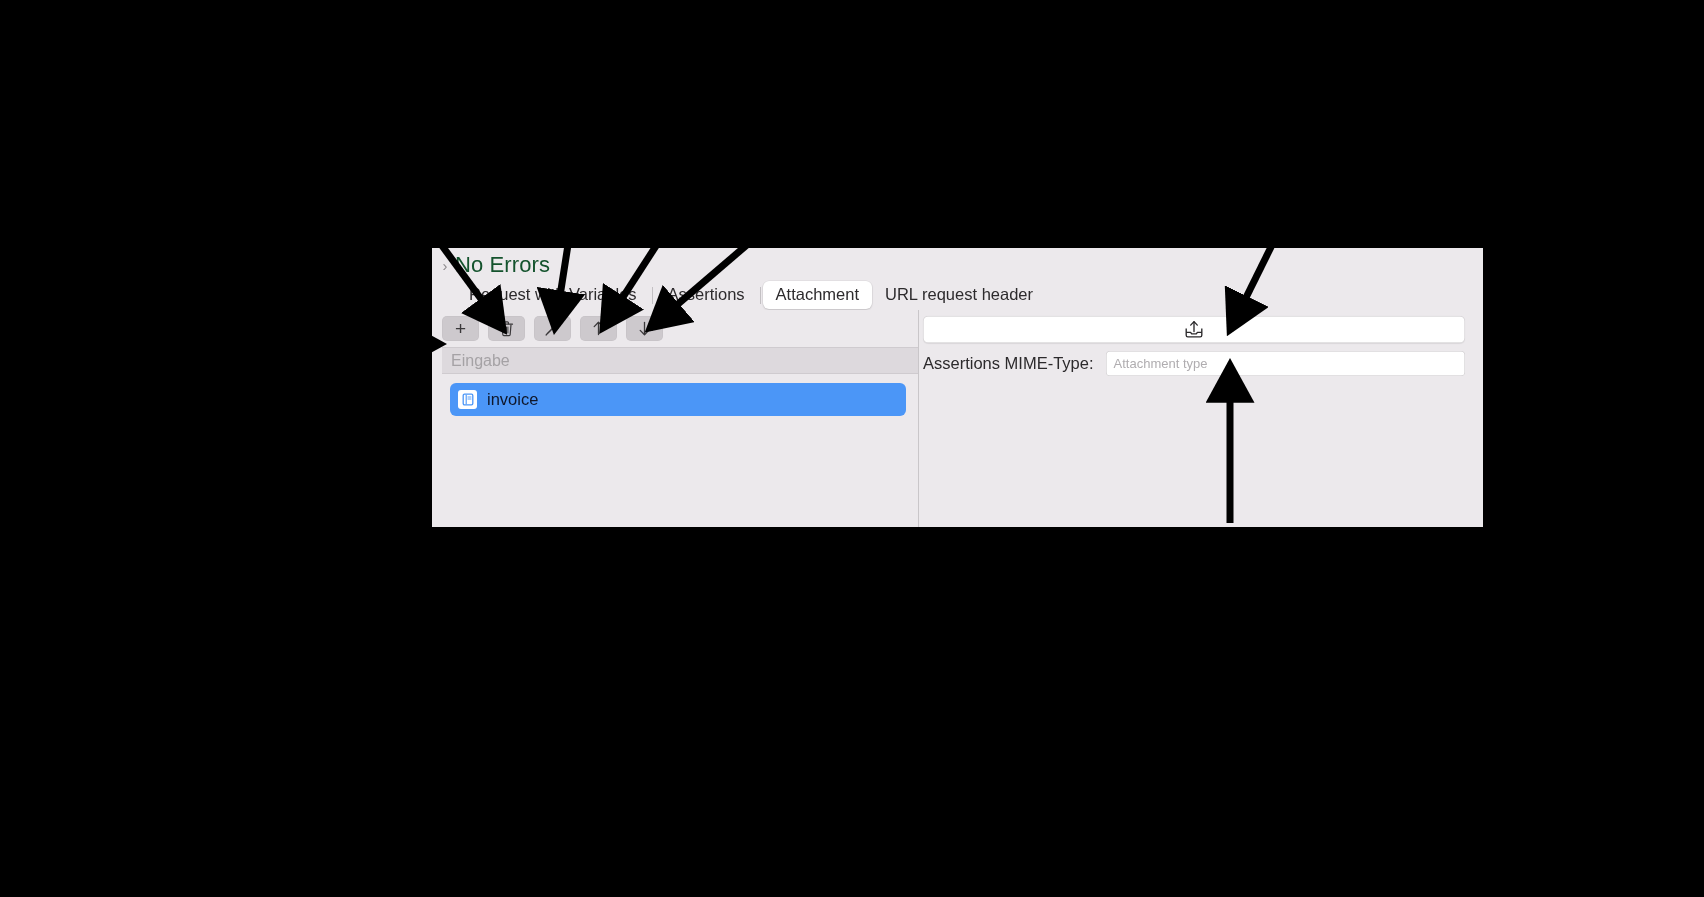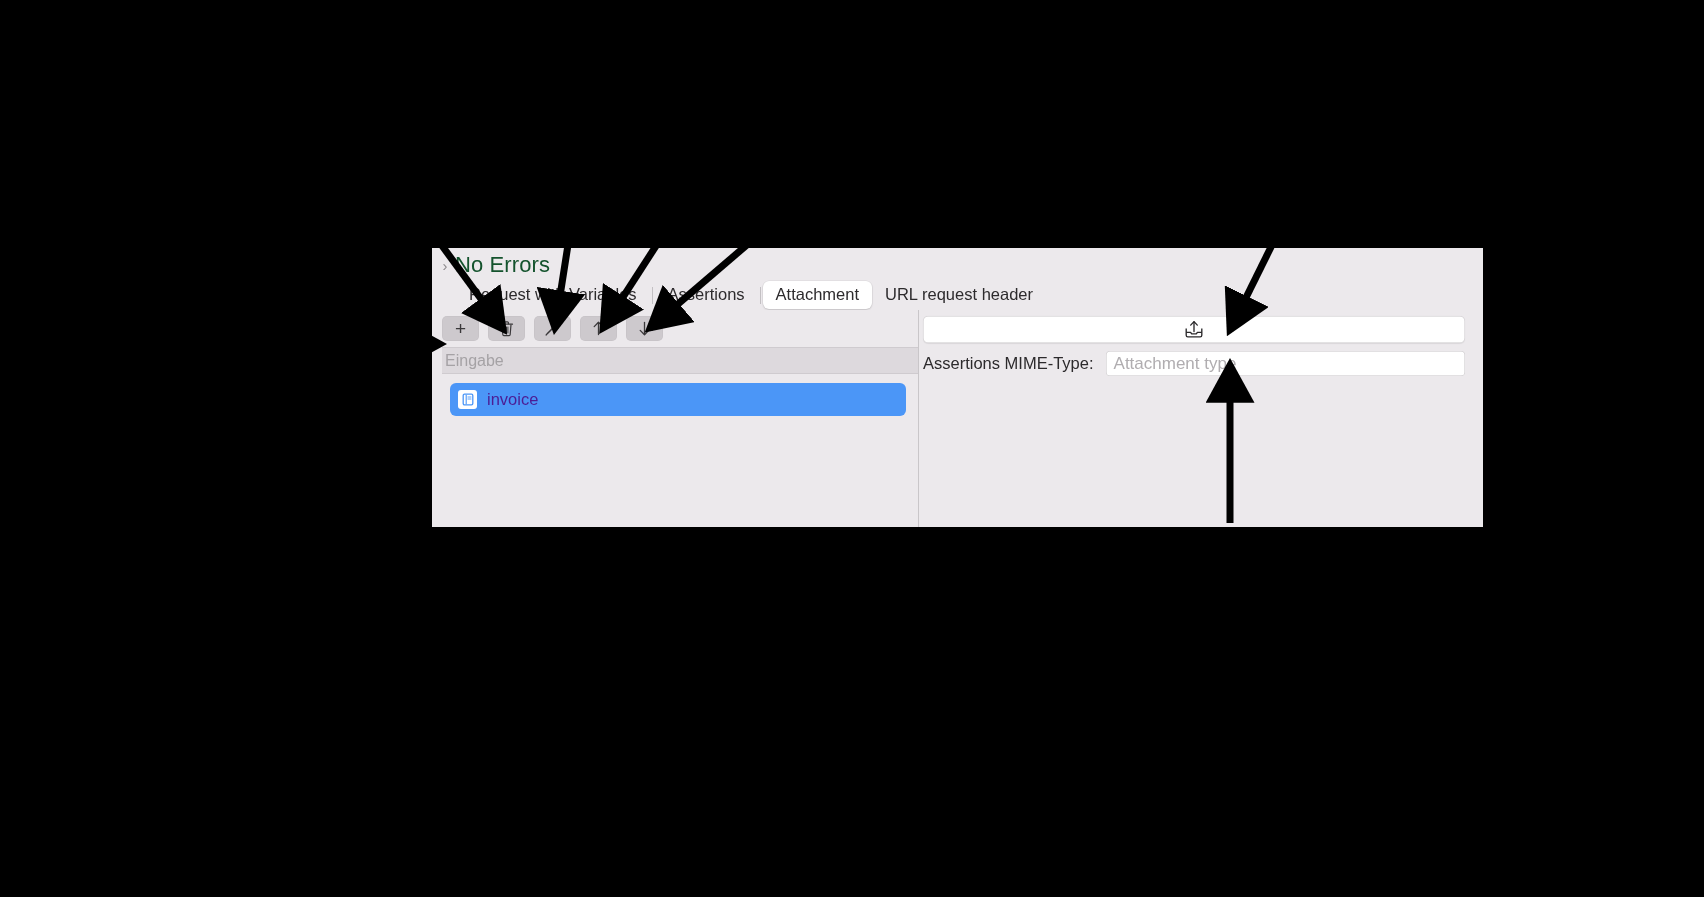--- a/index.html
+++ b/index.html
@@ -142,21 +142,21 @@
   
   .list-header {
     position: absolute;
     left: 10px;
     top: 37px;
     right: 0;
     height: 27px;
     background: #ddd9dd;
     display: flex;
     align-items: center;
-    padding-left: 3px;
+    padding-left: 9px;
     box-sizing: border-box;
     border-top: 1px solid #cfcbcf;
     border-bottom: 1px solid #cfcbcf;
   }
   .list-header-title {
     font-size: 16px;
     color: #a5a2a5;
   }
 
   
@@ -188,21 +188,21 @@
     border-radius: 3px;
     background: #ffffff;
     display: flex;
     align-items: center;
     justify-content: center;
     margin-right: 10px;
     flex: 0 0 auto;
   }
   .row-label {
     font-size: 16.5px;
-    color: #4c1d95;
+    color: #0f172a;
   }
 
   
   .drop-field {
     position: absolute;
     left: 4px;
     top: 6px;
     right: 18px;
     height: 27px;
     background: #ffffff;
@@ -232,21 +232,21 @@
     height: 25px;
     background: #ffffff;
     border-radius: 4px;
     box-shadow: inset 0 0 0 0.5px #c5c2c5;
     display: flex;
     align-items: center;
     padding-left: 8px;
     box-sizing: border-box;
   }
   .mime-placeholder {
-    font-size: 17px;
+    font-size: 13px;
     color: #b0adb0;
   }
 
   
   .arrows {
     position: absolute;
     left: 0;
     top: 0;
     width: 1704px;
     height: 897px;

